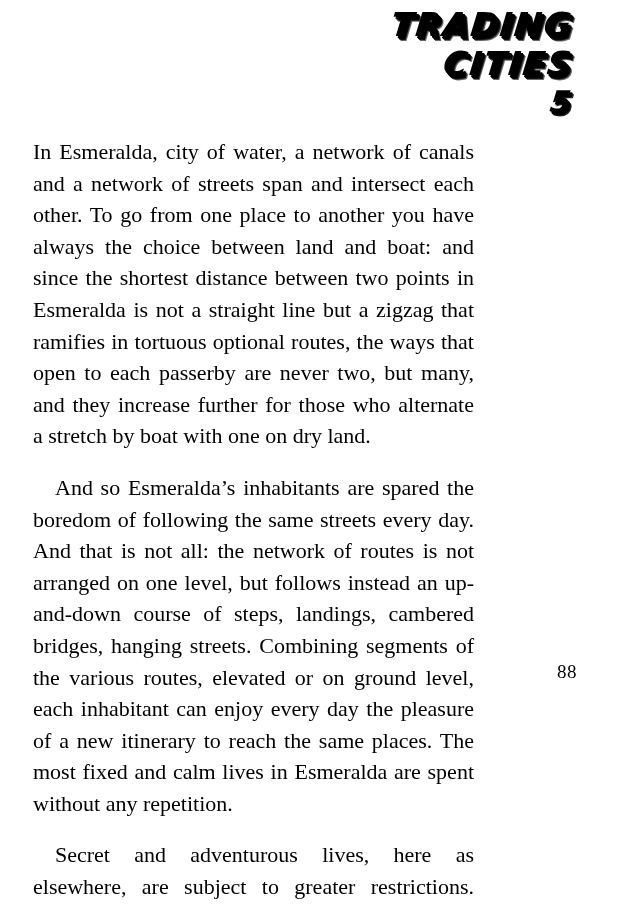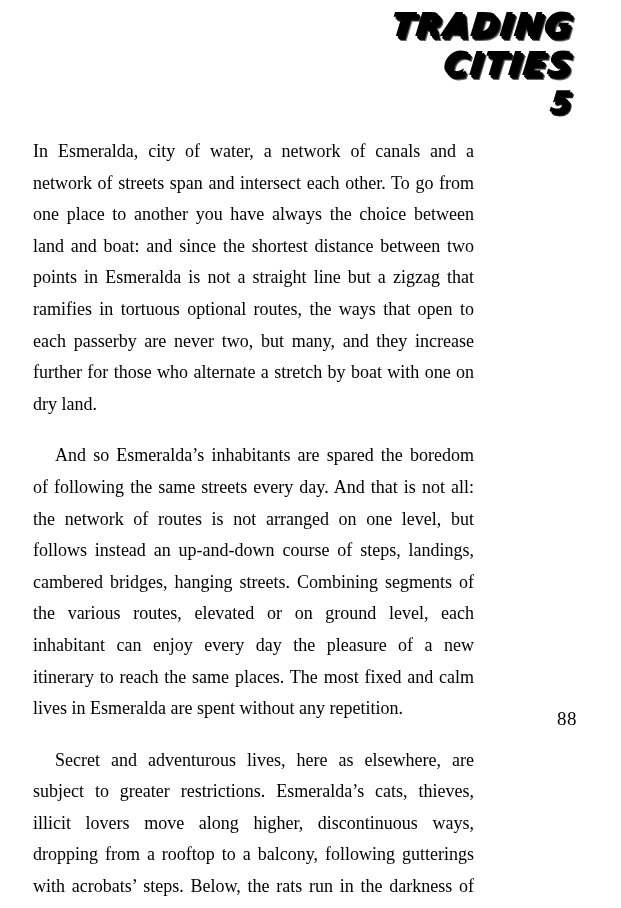--- a/index.html
+++ b/index.html
@@ -70,36 +70,36 @@
 
   
   .body-col {
     position: absolute;
     left: 33px;
     top: 136px;
     width: 441px;
   }
   .para {
     margin: 0;
-    font-size: 18px;
+    font-size: 22px;
     line-height: 31.6px;
     text-align: justify;
     text-justify: inter-word;
     hyphens: manual;
   }
   .para.indent {
     text-indent: 22px;
     margin-top: 20px;
   }
 
   
   .folio {
     position: absolute;
     right: 44px;
-    top: 708px;
+    top: 661px;
     font-size: 19px;
     font-family: "Liberation Serif", serif;
     letter-spacing: 0.5px;
   }
 </style>
 </head>
 <body>
 
 <div class="page">
 

